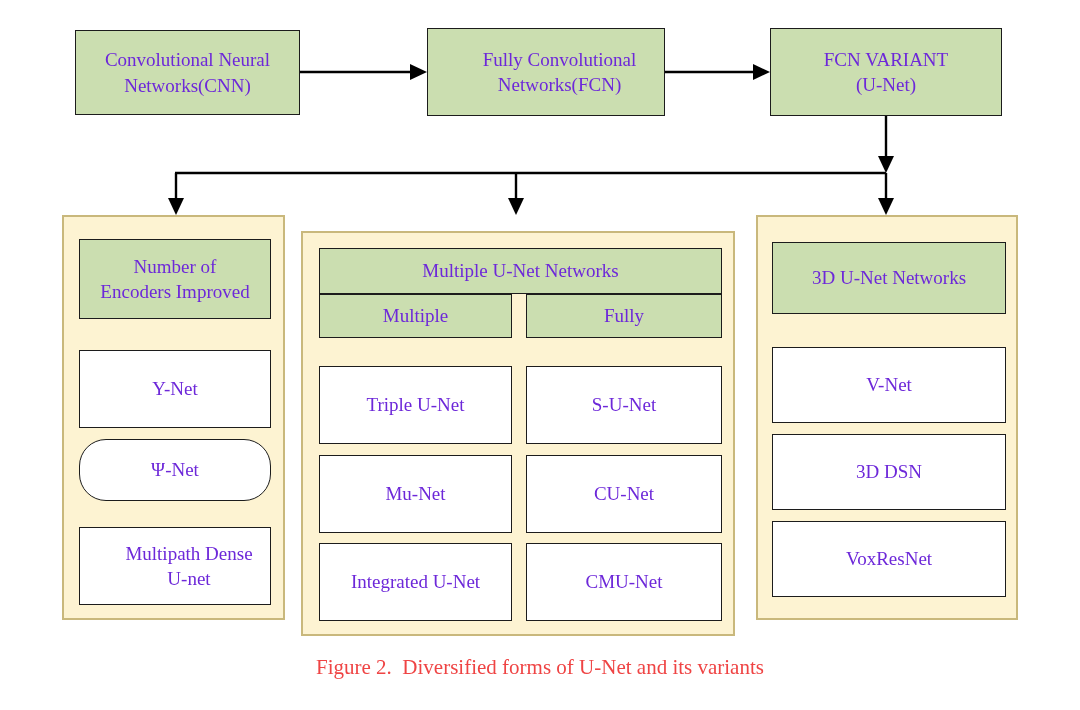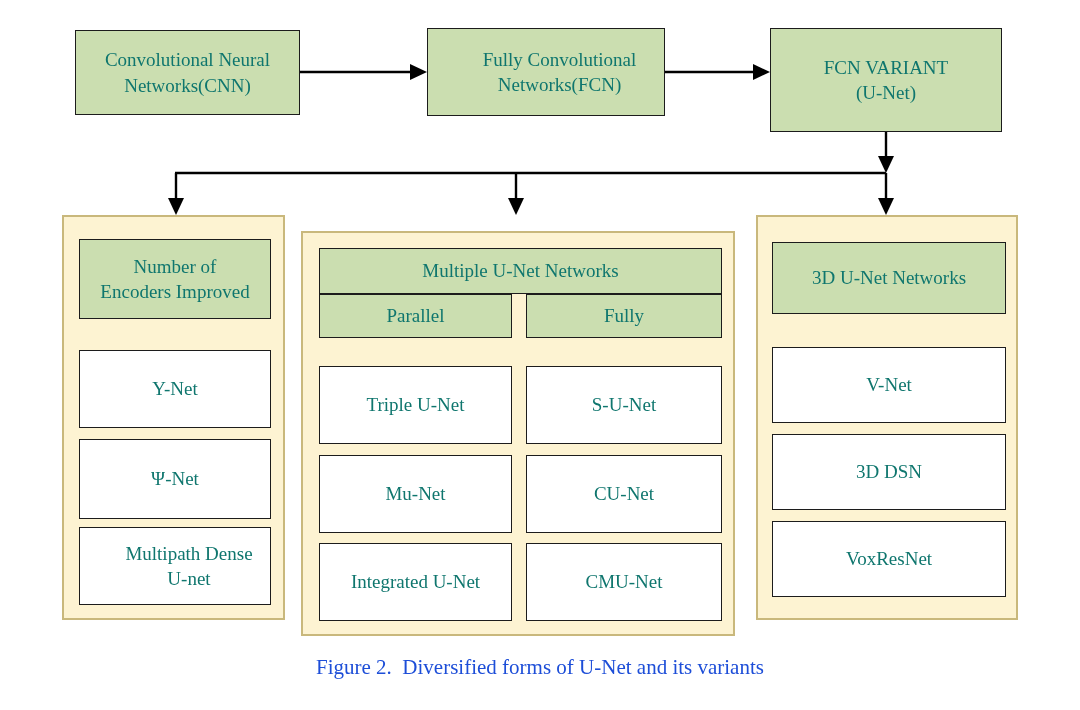--- a/index.html
+++ b/index.html
@@ -21,37 +21,37 @@
   .box {
     position: absolute;
     display: flex;
     align-items: center;
     justify-content: center;
     text-align: center;
     white-space: pre-line;
     border: 1.6px solid var(--box_border, #1c1c1c);
     font-size: 19px;
     line-height: 1.32;
-    color: #0f766e;
+    color: #6d28d9;
   }
   .green { background: var(--green, #cbdeb0); }
   .white { background: #ffffff; }
   .panel {
     position: absolute;
     background: var(--panel, #fdf3d2);
     border: 2px solid var(--panel_border, #c9b87c);
   }
   .caption {
     position: absolute;
     left: 0; right: 0;
     top: 655px;
     text-align: center;
     font-size: 21px;
     white-space: pre-wrap;
-    color: #1d4ed8;
+    color: #ef4444;
   }
 </style>
 </head>
 <body>
 
 <div class="canvas">
 
   <svg class="connectors" viewBox="0 0 1080 710">
 
     <line x1="300" y1="72" x2="412" y2="72" stroke="#000" stroke-width="2.4"></line>
@@ -76,48 +76,48 @@
   </svg>
 
   <div class="box green" style="left:75px; top:30px; width:225px; height:85px;">
     <span>Convolutional Neural
 Networks(CNN)</span>
   </div>
   <div class="box green" style="left:427px; top:28px; width:238px; height:88px;padding-left:27px;">
     <span>Fully Convolutional
 Networks(FCN)</span>
   </div>
-  <div class="box green" style="left:770px; top:28px; width:232px; height:104px;">
+  <div class="box green" style="left:770px; top:28px; width:232px; height:88px;">
     <span>FCN VARIANT
 (U-Net)</span>
   </div>
 
   <div class="panel" style="left:62px; top:215px; width:223px; height:405px;">
     <div class="box green" style="left:15px; top:22px; width:192px; height:80px;">
       <span>Number of
 Encoders Improved</span>
     </div>
     <div class="box white" style="left:15px; top:133px; width:192px; height:78px;">
       <span>Y-Net</span>
     </div>
-    <div class="box white" style="left:15px; top:222px; width:192px; height:80px;">
+    <div class="box white" style="left:15px; top:222px; width:192px; height:62px;border-radius:27px;">
       <span>Ψ-Net</span>
     </div>
     <div class="box white" style="left:15px; top:310px; width:192px; height:78px;padding-left:28px;">
       <span>Multipath Dense
 U-net</span>
     </div>
   </div>
 
   <div class="panel" style="left:301px; top:215px; width:434px; height:405px;margin-top:16px;">
     <div class="box green" style="left:16px; top:15px; width:403px; height:46px;">
       <span>Multiple U-Net Networks</span>
     </div>
     <div class="box green" style="left:16px; top:61px; width:193px; height:44px;">
-      <span>Parallel</span>
+      <span>Multiple</span>
     </div>
     <div class="box green" style="left:223px; top:61px; width:196px; height:44px;">
       <span>Fully</span>
     </div>
 
     <div class="box white" style="left:16px; top:133px; width:193px; height:78px;">
       <span>Triple U-Net</span>
     </div>
     <div class="box white" style="left:16px; top:222px; width:193px; height:78px;">
       <span>Mu-Net</span>

